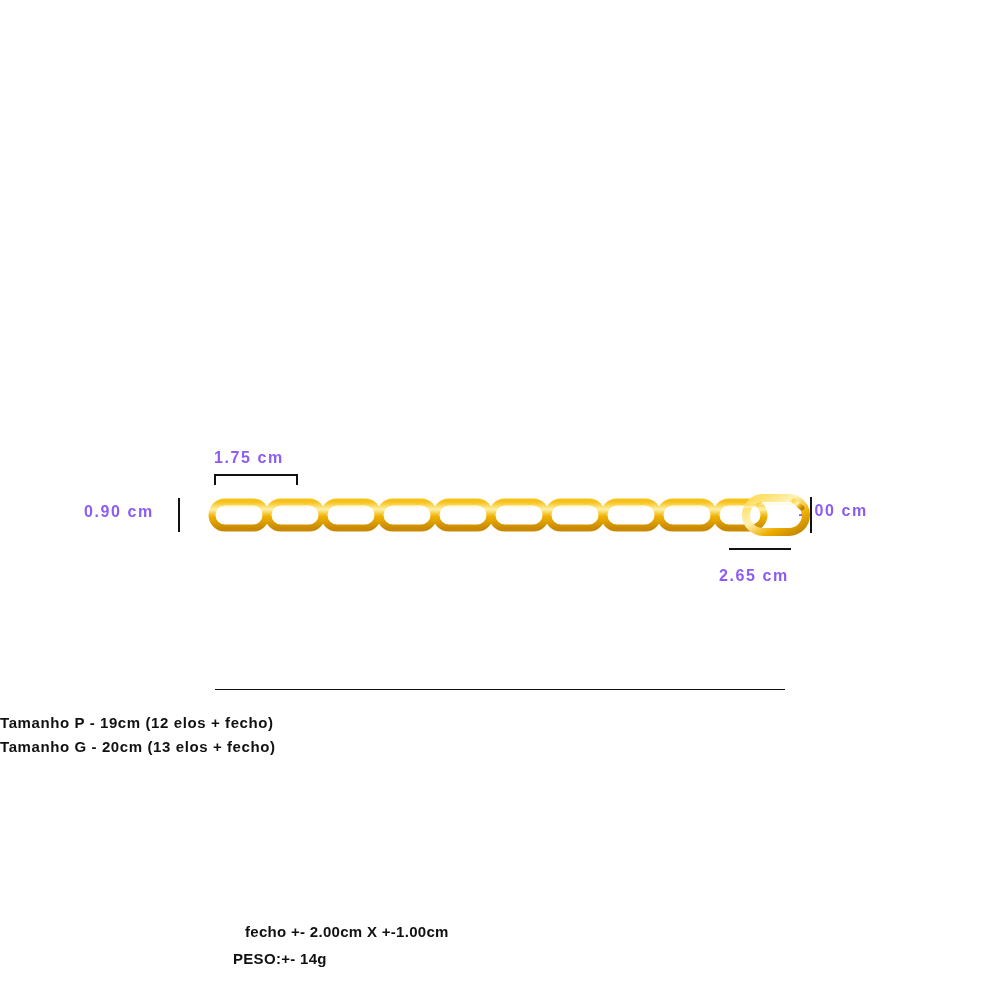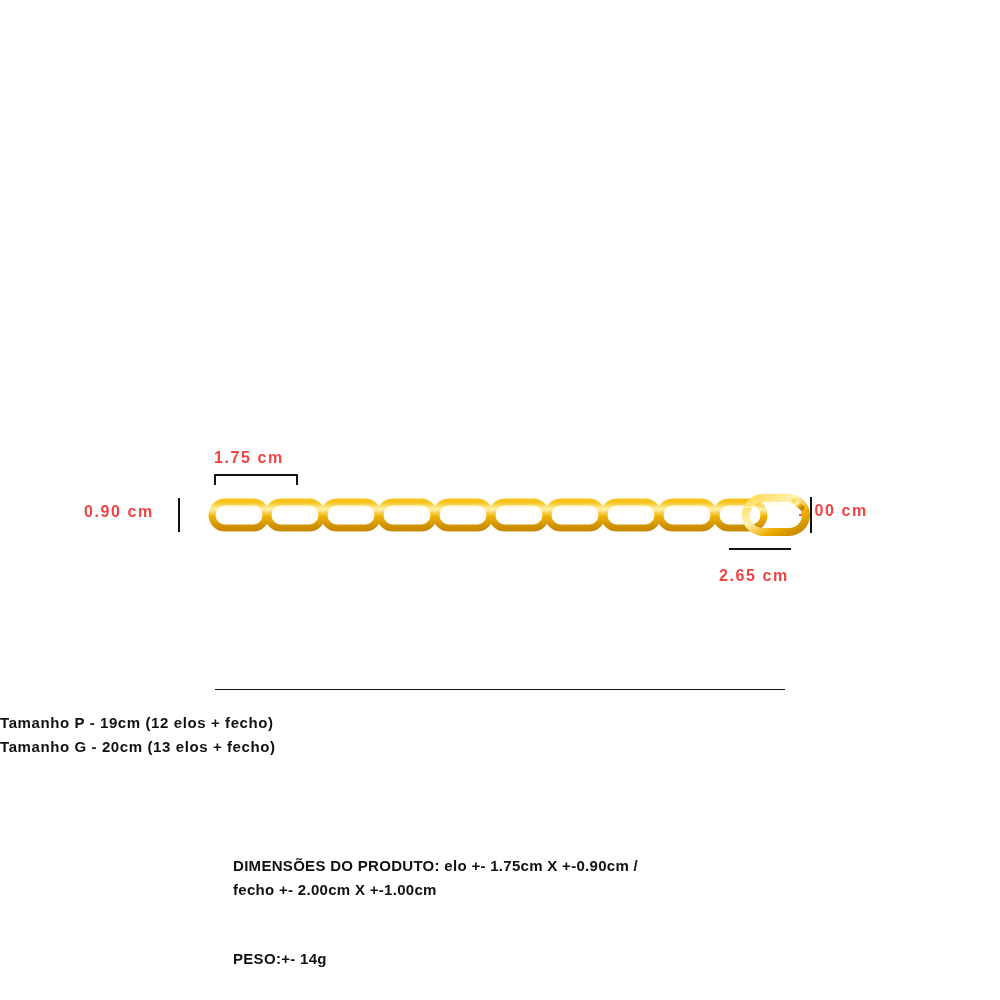--- a/index.html
+++ b/index.html
@@ -17,21 +17,21 @@
   }
   .stage {
     position: absolute;
     inset: 0;
   }
   .dim-label {
     position: absolute;
     font-weight: bold;
     letter-spacing: 1.6px;
     font-size: 16px;
-    color: #ef4444;
+    color: #8b5cf6;
     white-space: nowrap;
   }
   #label-elo-width {
     left: 214px;
     top: 449px;
   }
   #label-elo-height {
     left: 84px;
     top: 503px;
   }
@@ -105,21 +105,21 @@
   .spec-line {
     position: absolute;
     left: 233px;
     font-weight: bold;
     font-size: 15px;
     letter-spacing: 0.3px;
     color: #111111;
     white-space: nowrap;
   }
   #spec-line-1 { top: 857px; }
-  #spec-line-2 { top: 881px; }
+  #spec-line-2 { top: 923px; margin-left: 12px; }
   #spec-line-3 { top: 950px; }
   #chain-figure {
     position: absolute;
     left: 190px;
     top: 470px;
     width: 630px;
     height: 90px;
   }
 </style>
 </head>
@@ -193,17 +193,16 @@
         <path d="M570 34 H602"></path>
       </g>
     </svg>
   </div>
 
   <div id="divider-rule"></div>
 
   <div class="size-line" id="size-p">Tamanho P - 19cm (12 elos + fecho)</div>
   <div class="size-line" id="size-g">Tamanho G - 20cm (13 elos + fecho)</div>
 
-  <div class="spec-line" id="spec-line-1">DIMENSÕES DO PRODUTO: elo +- 1.75cm X +-0.90cm /</div>
   <div class="spec-line" id="spec-line-2">fecho +- 2.00cm X +-1.00cm</div>
   <div class="spec-line" id="spec-line-3">PESO:+- 14g</div>
 
 </div>
 
 </body></html>

